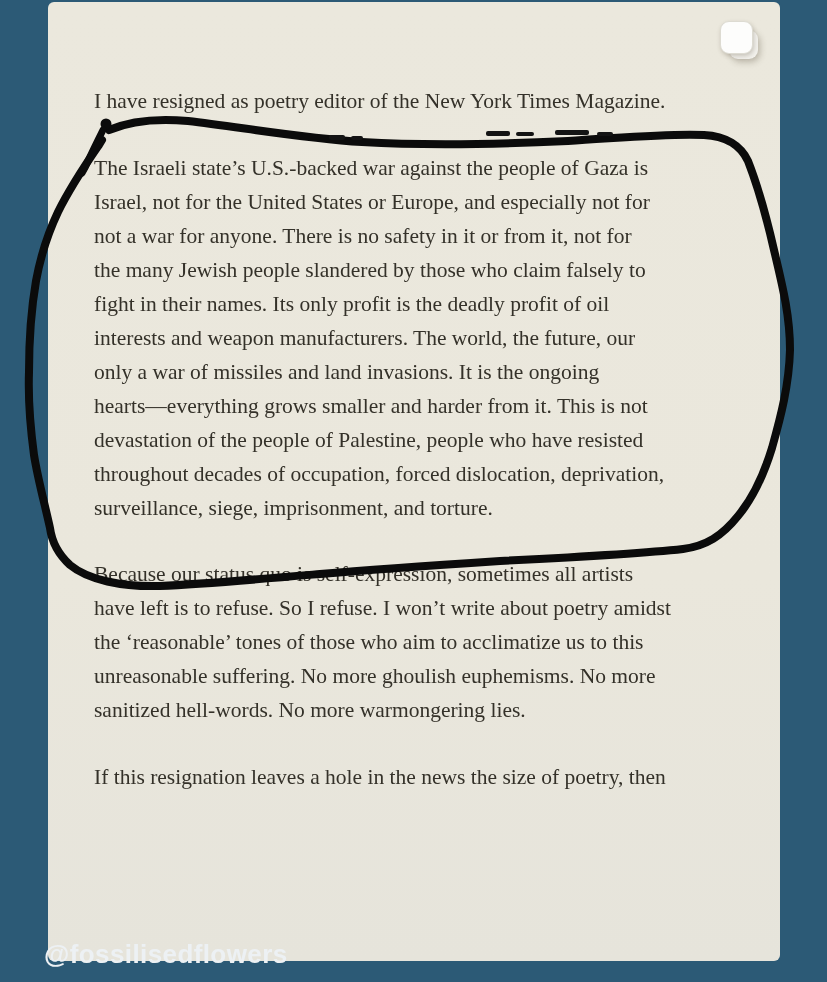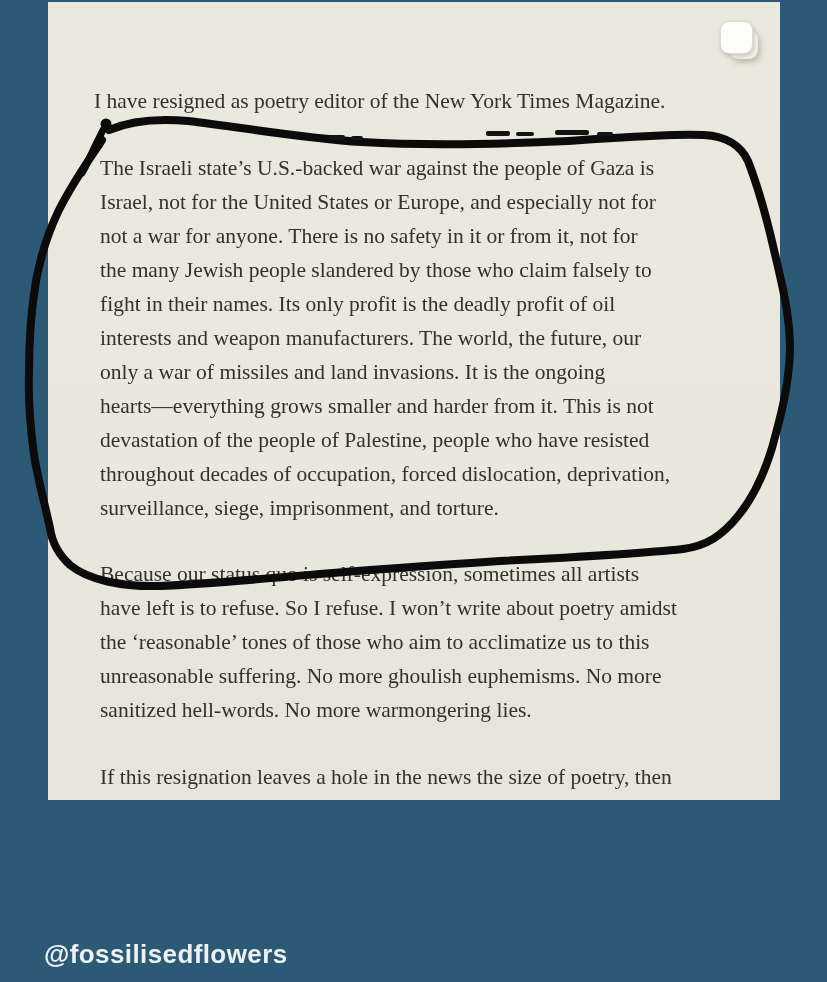--- a/index.html
+++ b/index.html
@@ -9,24 +9,25 @@
     overflow: hidden;
     font-family: "Liberation Serif", "DejaVu Serif", serif;
     position: relative;
   }
   .stage { position: absolute; inset: 0; }
 
   
   .doc {
     position: absolute;
     left: 48px; top: 2px;
-    width: 732px; height: 798px;
+    width: 732px; height: 959px;
     background: linear-gradient(180deg, #ebe8dd 0%, #eae7dc 60%, #e6e4db 100%);
     overflow: hidden;
     z-index: 1;
+    border-radius: 6px;
   }
 
   
   .carousel {
     position: absolute; left: 672px; top: 19px;
     width: 42px; height: 42px;
   }
   .carousel .sq-back {
     position: absolute; left: 9px; top: 9px;
     width: 29px; height: 29px; border-radius: 9px;
@@ -42,21 +43,21 @@
   }
 
   .textline {
     white-space: nowrap;
     height: 34px; line-height: 34px;
     font-size: 21.5px;
     color: #343129;
     letter-spacing: 0px;
   }
   .intro { position: absolute; left: 46px; top: 82px; }
-  .para  { position: absolute; left: 46px; margin-left: 6px; }
+  .para  { position: absolute; left: 46px; }
   .para-circled { top: 149px; }
   .para-refusal { top: 555px; }
   .para-closing { top: 758px; }
 
   
   .annotation-layer {
     position: absolute; left: 0; top: 0;
     width: 827px; height: 982px;
     z-index: 5;
     pointer-events: none;

